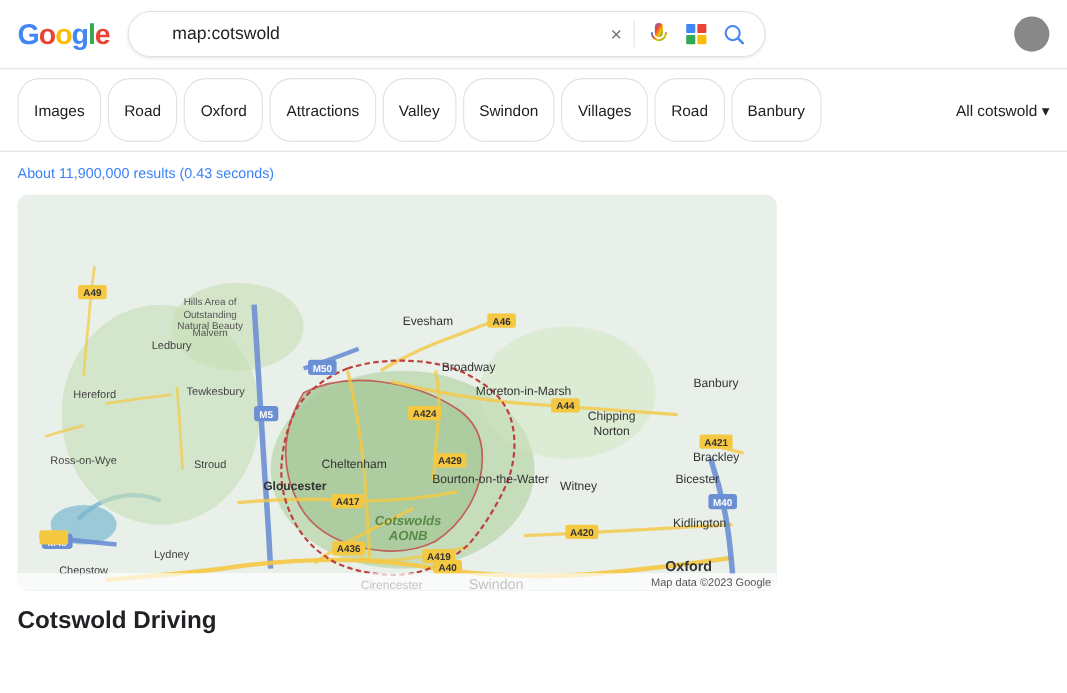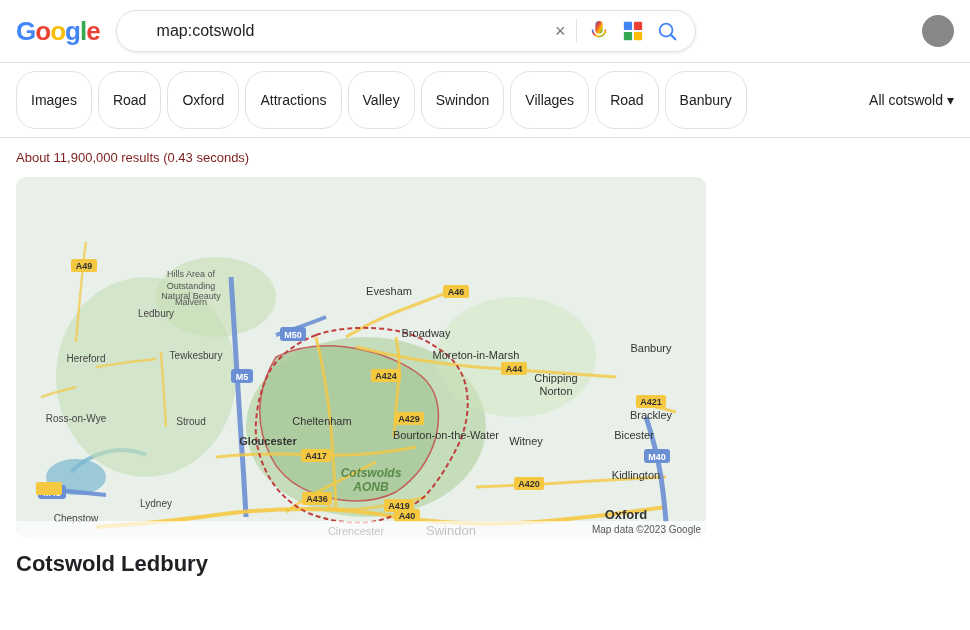--- a/index.html
+++ b/index.html
@@ -114,21 +114,21 @@
       cursor: pointer;
       white-space: nowrap;
     }
 
     
     .results-area {
       padding: 12px 16px;
     }
     .results-count {
       font-size: 13px;
-      color: #7f1d1d;
+      color: #3b82f6;
       margin-bottom: 12px;
     }
 
     
     .map-container {
       width: 690px;
       height: 360px;
       border-radius: 10px;
       overflow: hidden;
       position: relative;
@@ -363,14 +363,14 @@
       <text x="70" y="380" text-anchor="middle" font-size="9" fill="#555">Wye Valley</text>
       <text x="70" y="392" text-anchor="middle" font-size="9" fill="#555">Area of</text>
       <text x="70" y="402" text-anchor="middle" font-size="9" fill="#555">Outstanding</text>
       <text x="70" y="412" text-anchor="middle" font-size="9" fill="#555">Natural...</text>
 
       <rect x="0" y="344" width="690" height="16" fill="rgba(255,255,255,0.7)"></rect>
       <text x="685" y="356" text-anchor="end" font-size="10" fill="#555">Map data ©2023 Google</text>
     </svg>
   </div>
 
-  <div class="place-title">Cotswold Ledbury</div>
+  <div class="place-title">Cotswold Driving</div>
 </div>
 
 </body></html>

